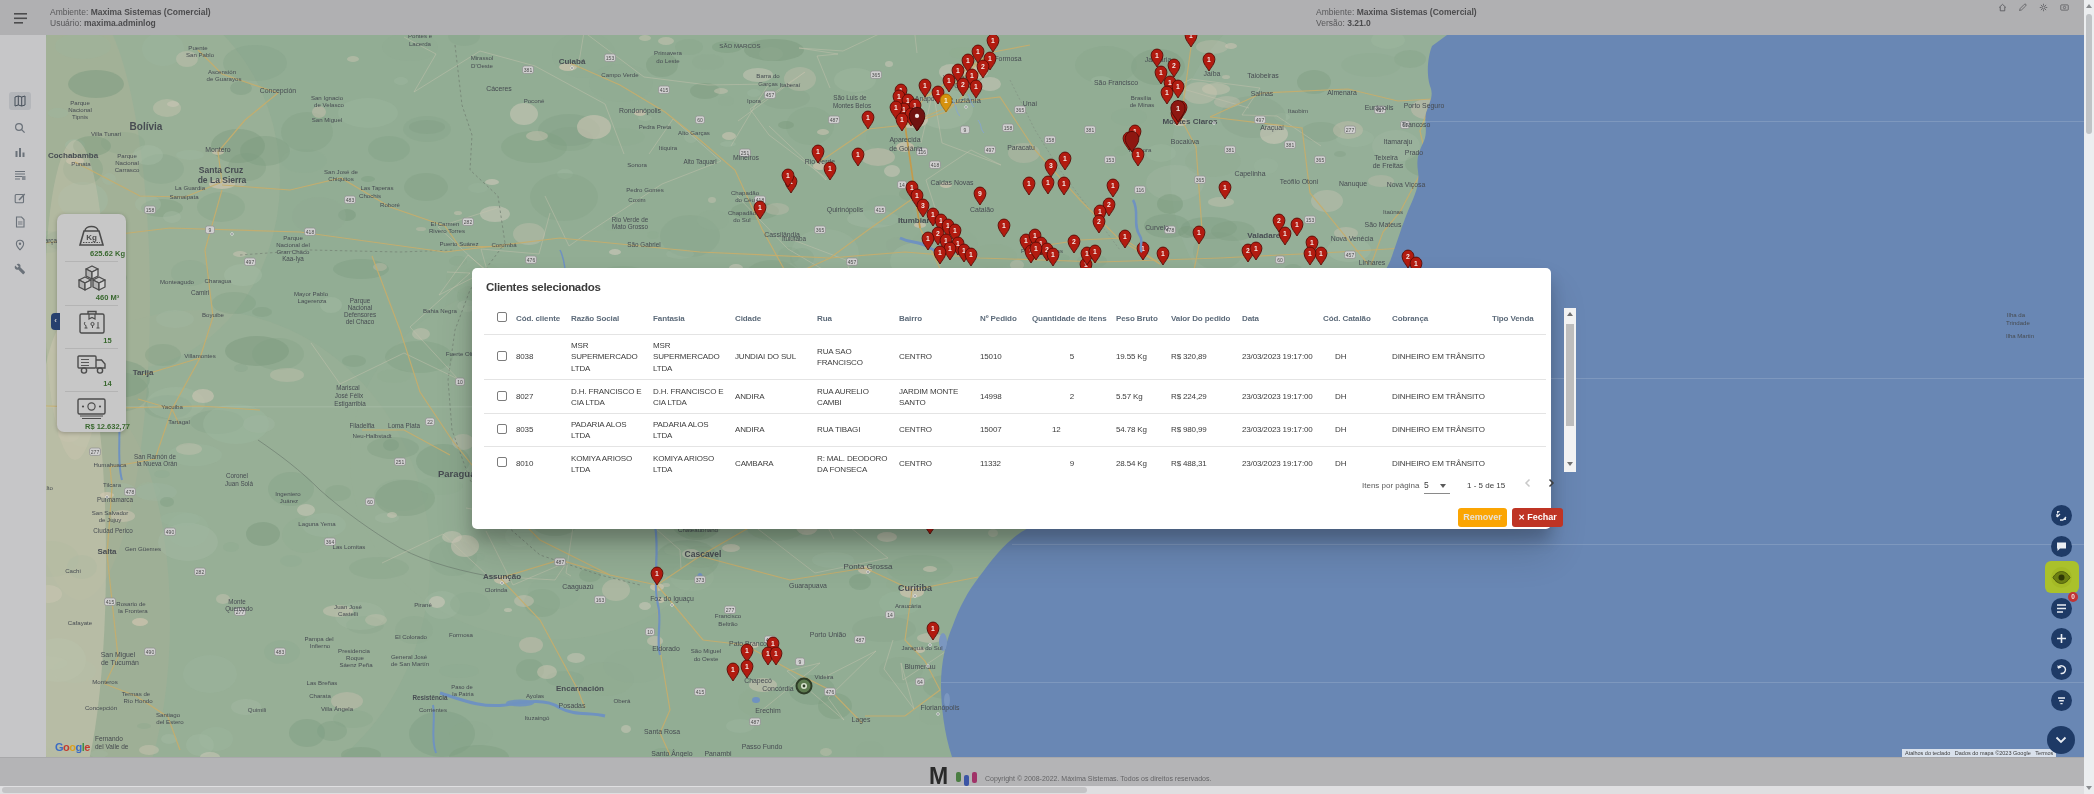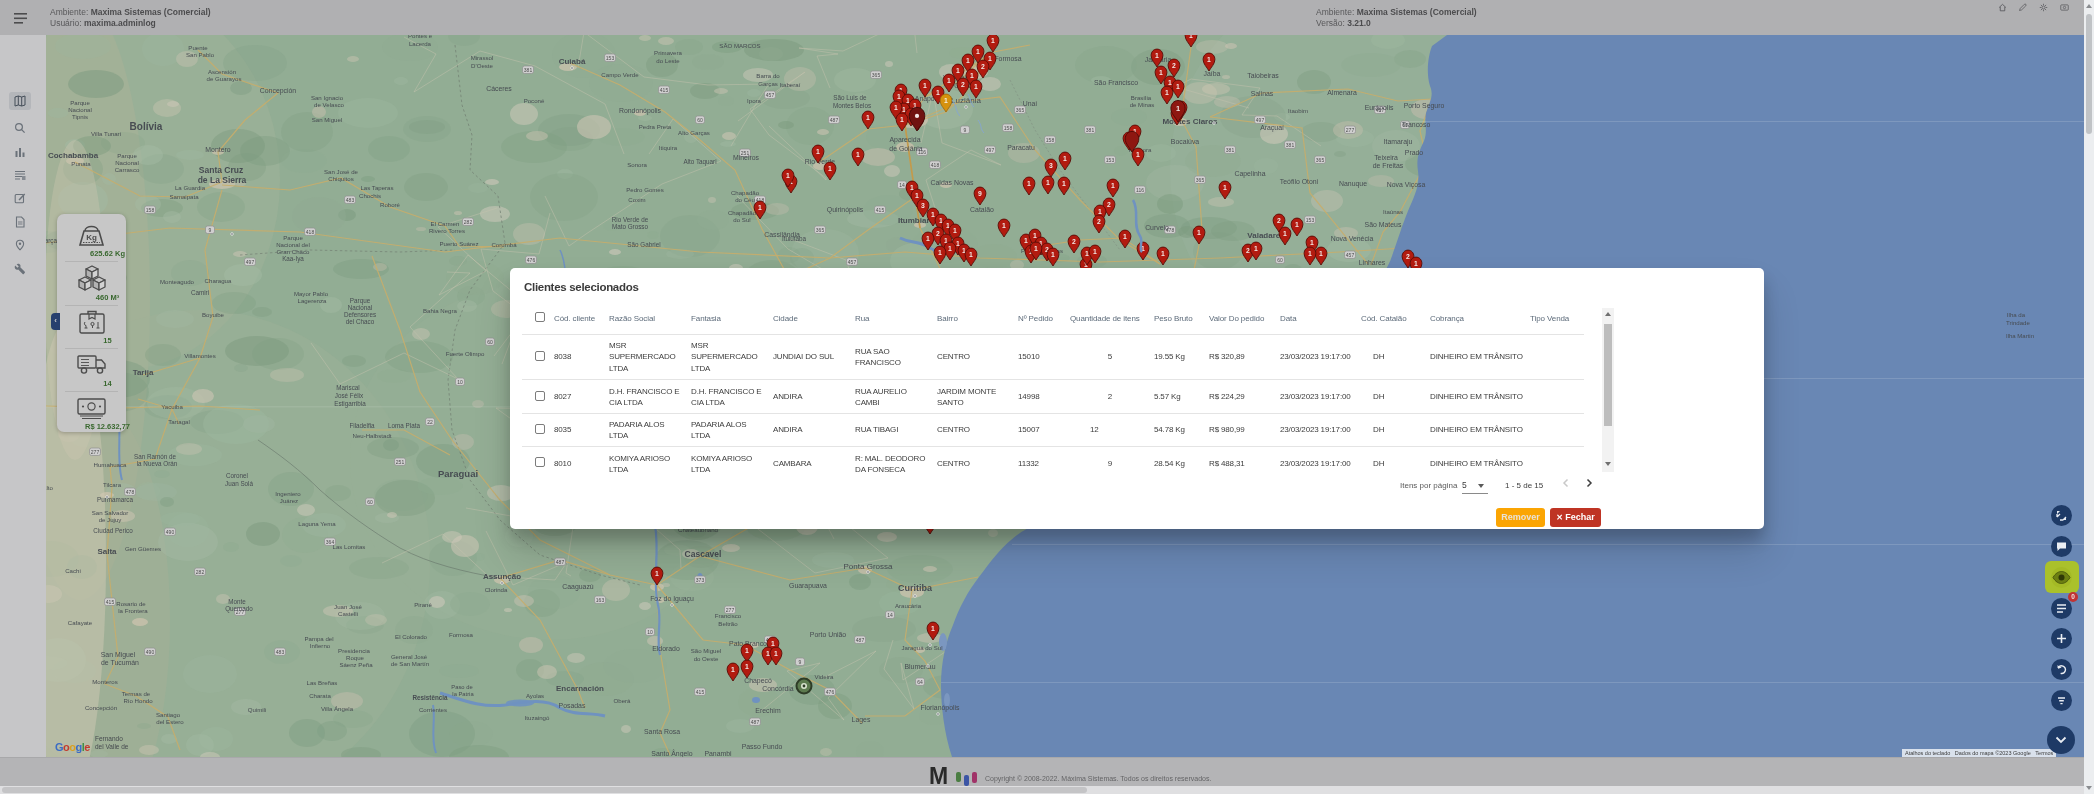--- a/index.html
+++ b/index.html
@@ -13,23 +13,23 @@
 #footer{position:absolute;left:0;top:757px;width:2084px;height:29px;background:#b4b4b6;border-top:1px solid #a8a8aa;}
 #hscroll{position:absolute;left:0;top:786px;width:2084px;height:8px;background:#dfdfe1;}
 #vscroll{position:absolute;left:2084px;top:0;width:10px;height:794px;background:#eceef0;}
 #vthumb{position:absolute;left:2086px;top:14px;width:6px;height:120px;background:#c0c3c6;border-radius:3px;}
 .varr{position:absolute;left:2086px;width:0;height:0;border-left:3px solid transparent;border-right:3px solid transparent;}
 #stats{position:absolute;left:57px;top:214px;width:69px;height:218px;background:#c7c7c7;border-radius:7px;box-shadow:0 1px 4px rgba(0,0,0,0.25);}
 .scell{position:absolute;left:16px;width:69px;text-align:center;}
 .scell .num{font-size:7.5px;font-weight:bold;color:#39682f;display:block;}
 .ssep{position:absolute;left:8px;width:53px;height:1px;background:#b4b4b4;}
 #collapse{position:absolute;left:51px;top:313px;width:9px;height:17px;background:#26406e;border-radius:4px 0 0 4px;color:#c9c9cc;font-size:8px;line-height:16px;text-align:center;font-weight:bold;}
-#modal{position:absolute;left:510px;top:268px;width:1254px;height:261px;background:#ffffff;border-radius:5px;box-shadow:0 11px 15px rgba(0,0,0,.2),0 24px 38px rgba(0,0,0,.14);}
+#modal{position:absolute;left:472px;top:268px;width:1079px;height:261px;background:#ffffff;border-radius:5px;box-shadow:0 11px 15px rgba(0,0,0,.2),0 24px 38px rgba(0,0,0,.14);}
 #mtitle{position:absolute;left:14px;top:13px;font-size:11.5px;font-weight:bold;color:#3b3b3b;letter-spacing:-0.3px;}
-.th{position:absolute;font-size:8px;color:#5d6b7a;font-weight:normal;letter-spacing:-0.1px;}
+.th{position:absolute;font-size:8px;color:#5d6b7a;font-weight:bold;letter-spacing:-0.1px;}
 .td{position:absolute;font-size:8px;color:#3c3c3c;line-height:11.5px;letter-spacing:-0.15px;}
 .cb{position:absolute;left:25px;width:10px;height:10px;border:1.4px solid #7c7c7c;border-radius:2px;background:#fff;}
 .rline{position:absolute;left:12px;width:1062px;height:1px;background:#e4e4e4;}
 #tsb{position:absolute;left:1092px;top:40px;width:12px;height:164px;background:#f2f2f2;}
 #tsbthumb{position:absolute;left:1094px;top:56px;width:8px;height:102px;background:#bdbdbd;}
 .tsbarr{position:absolute;left:1094.5px;width:0;height:0;border-left:3.5px solid transparent;border-right:3.5px solid transparent;}
 .btn{position:absolute;top:240px;height:19px;border-radius:3px;font-size:9px;font-weight:bold;text-align:center;line-height:19px;}
 #bremove{left:986px;width:49px;background:#fba503;color:#e8e2d8;}
 #bclose{left:1040px;width:51px;background:#bf3424;color:#ffffff;}
 #fabs{position:absolute;left:2044px;top:500px;width:40px;height:260px;}

